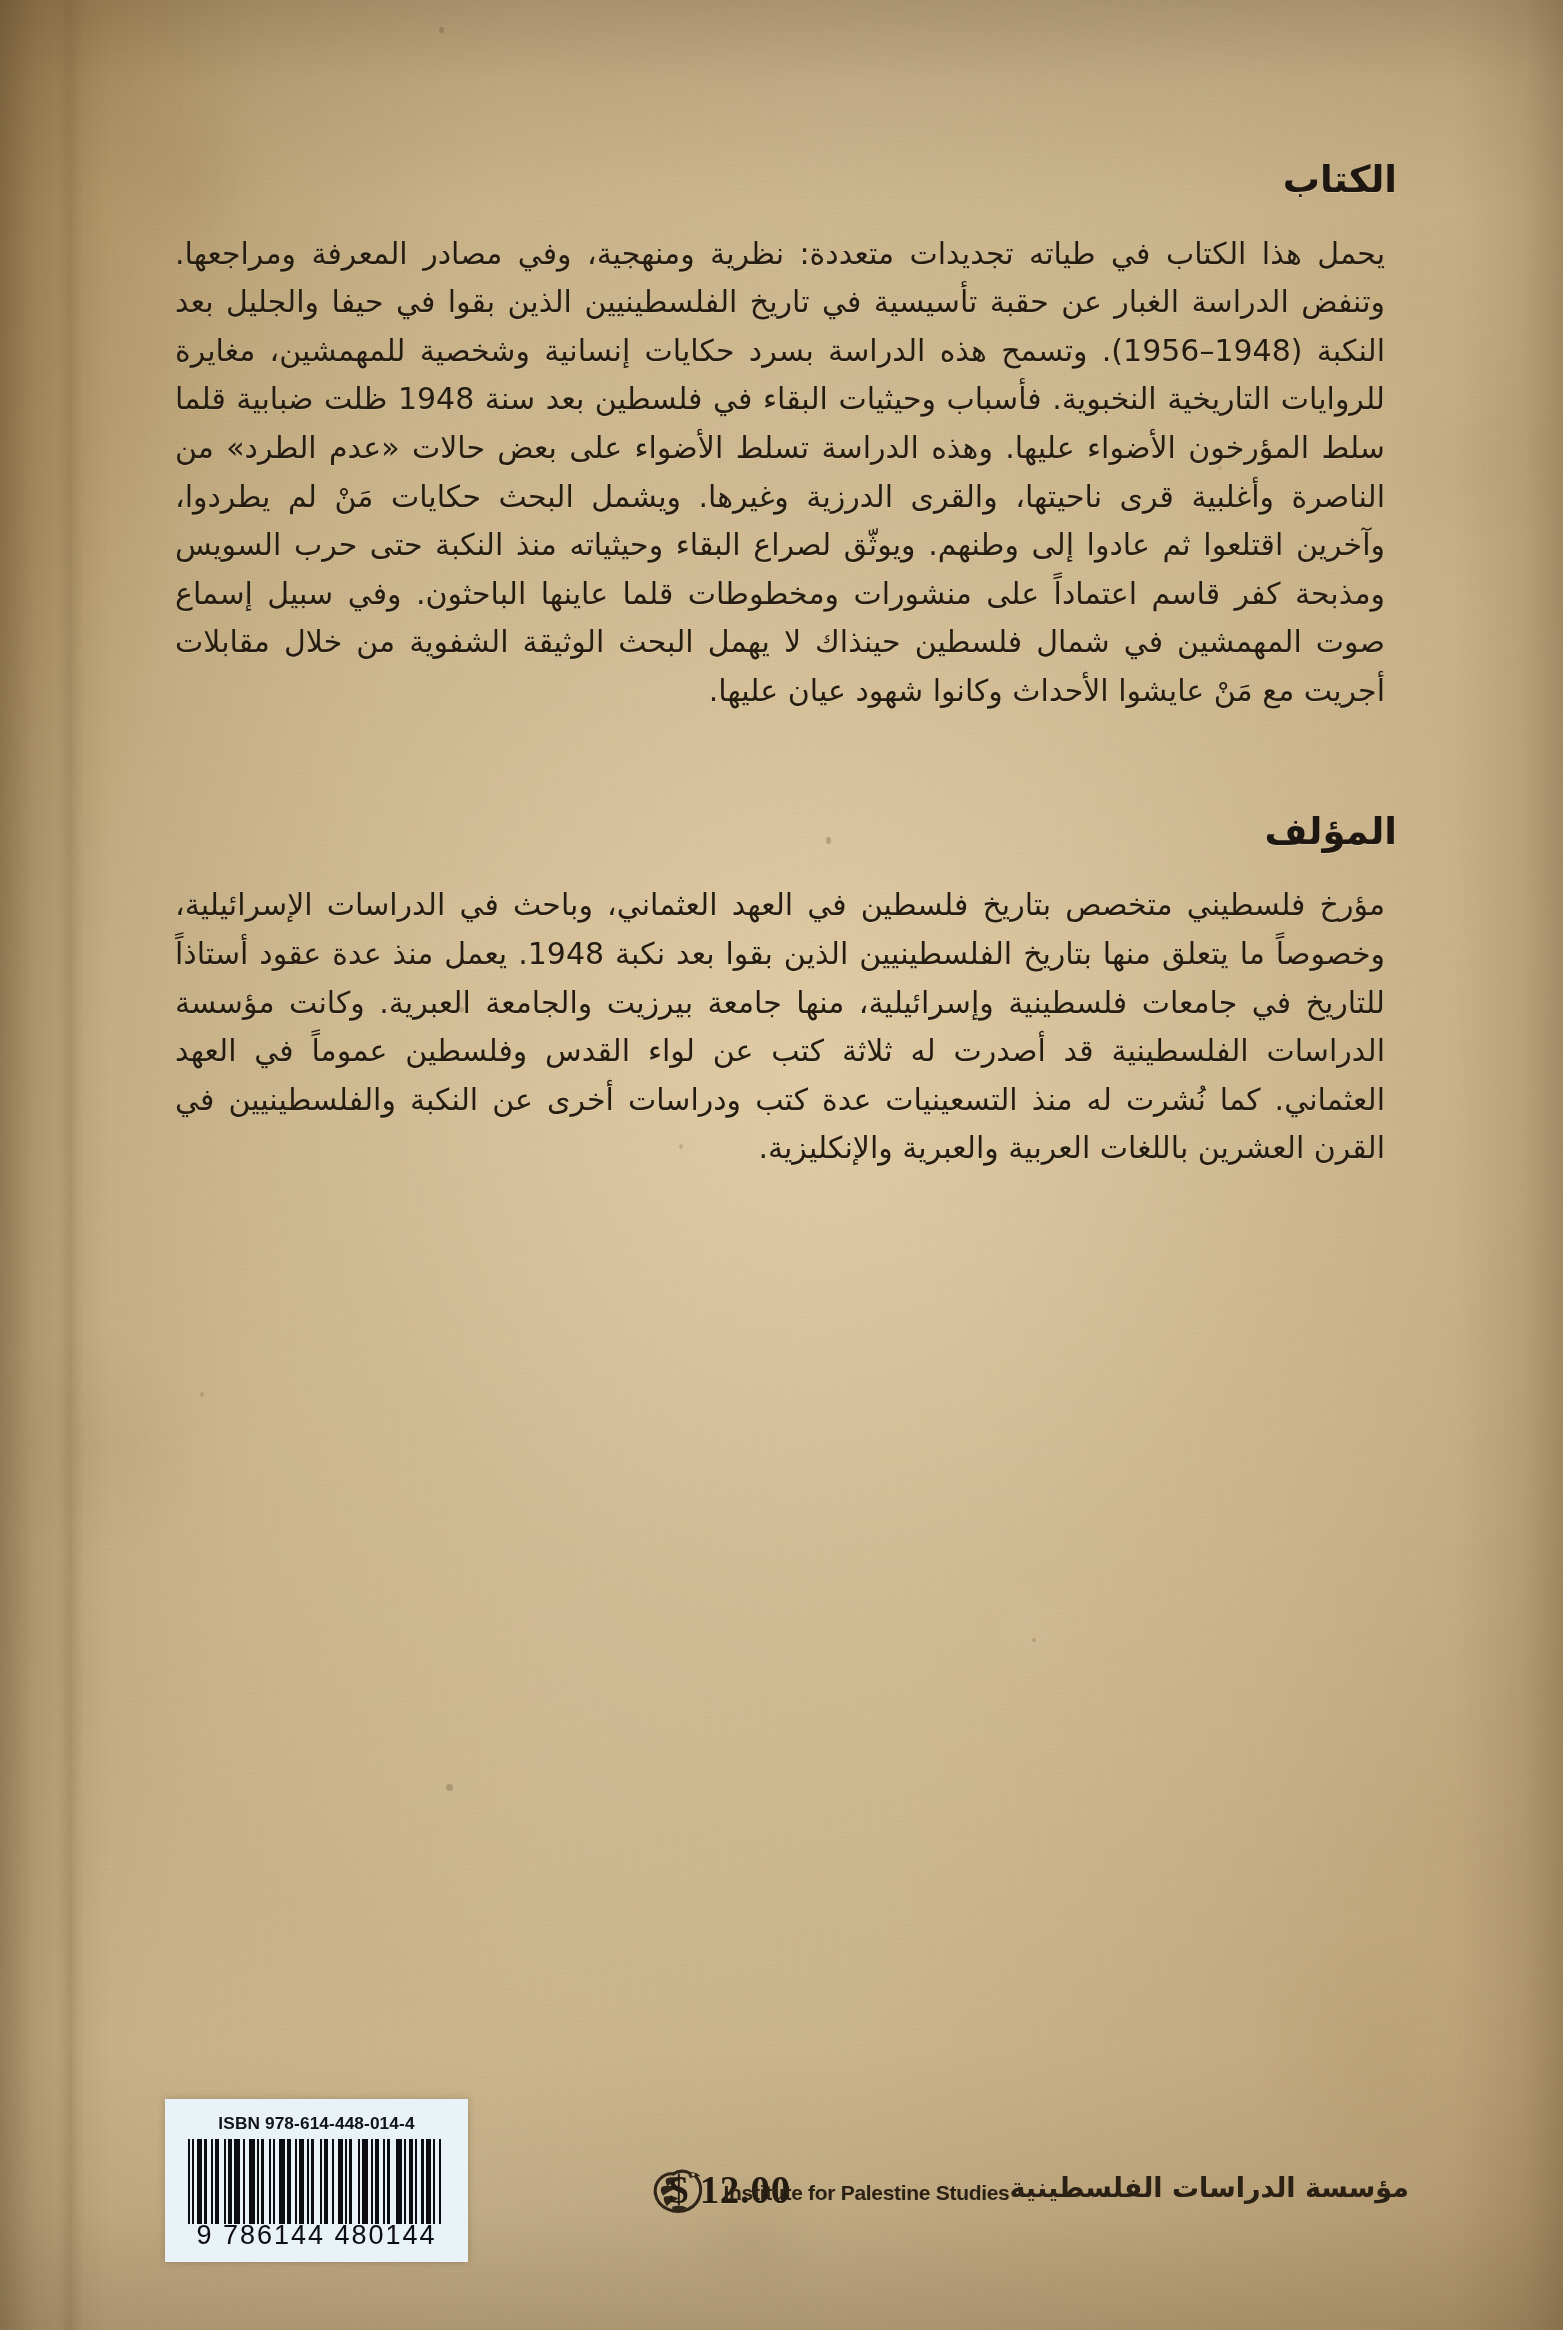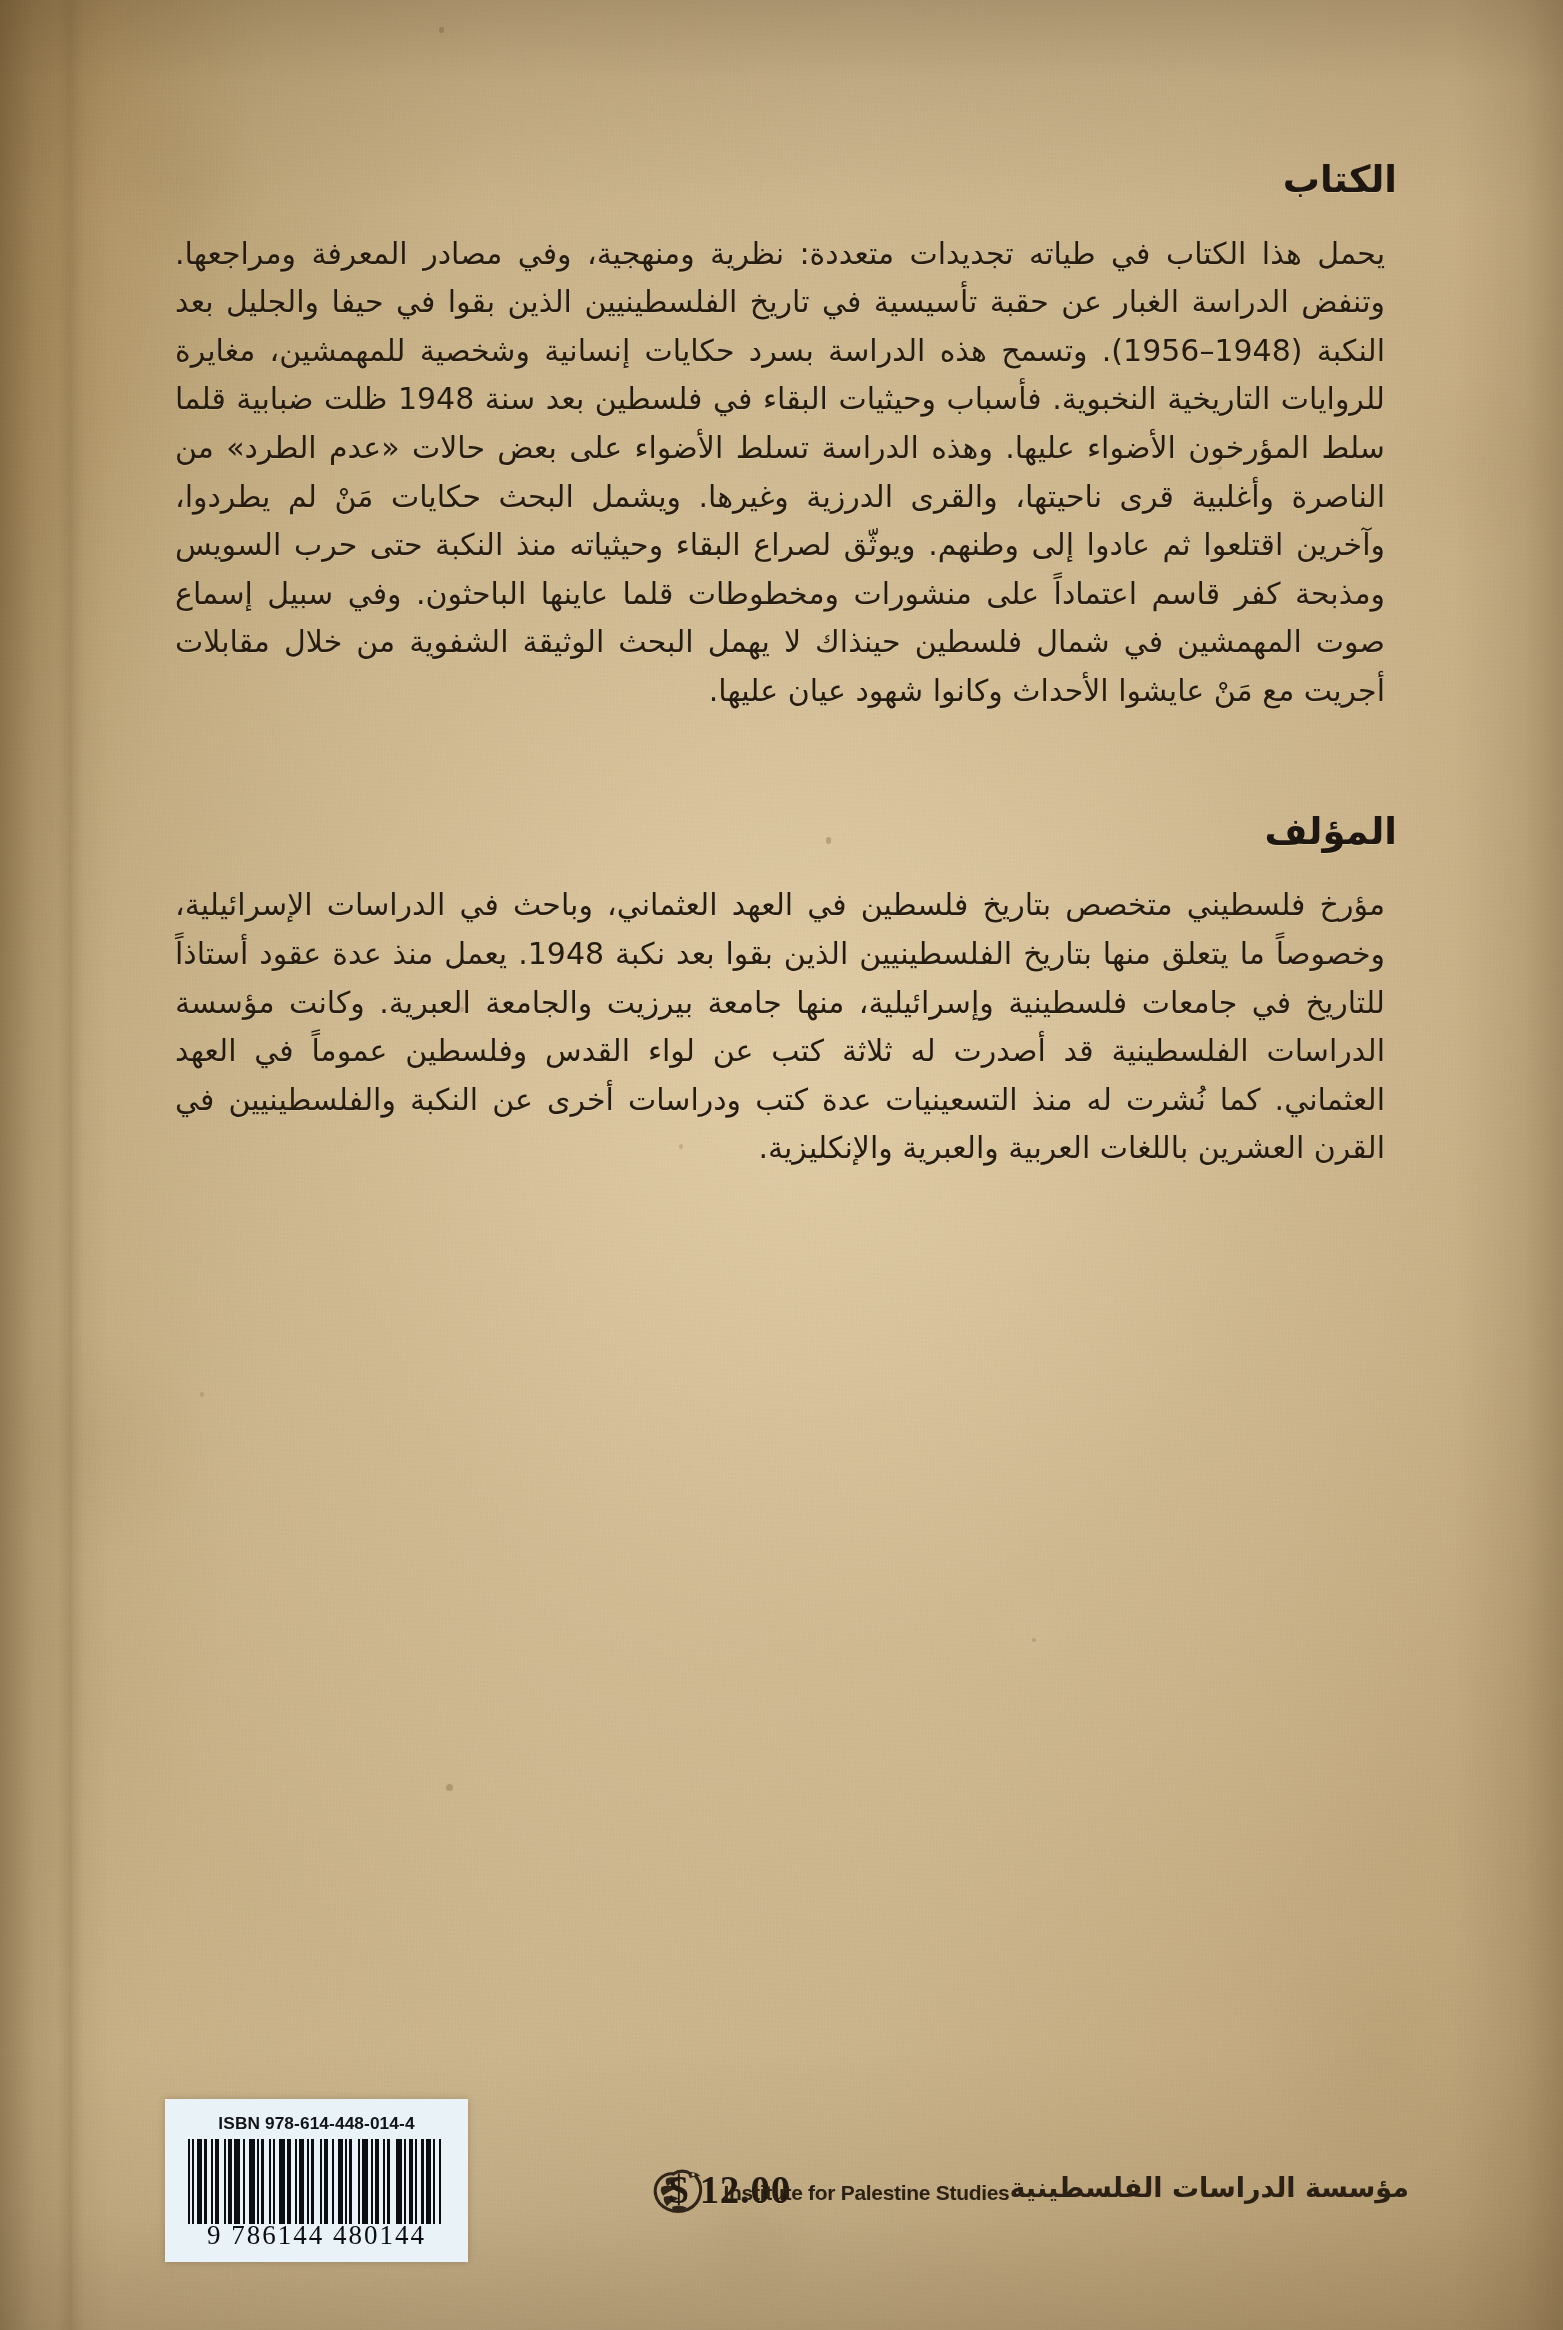--- a/index.html
+++ b/index.html
@@ -195,21 +195,21 @@
   }
 
   .barcode-bars i {
     display: block;
     background: #0b0d10;
     height: 100%;
   }
 
   .barcode-digits {
     direction: ltr;
-    font-family: Liberation Serif, serif;
+    font-family: Liberation Sans, sans-serif;
     font-size: 27px;
     font-weight: 500;
     color: #0b0d10;
     text-align: center;
     margin-top: -4px;
     letter-spacing: 2px;
   }
 
   .price {
     position: absolute;

